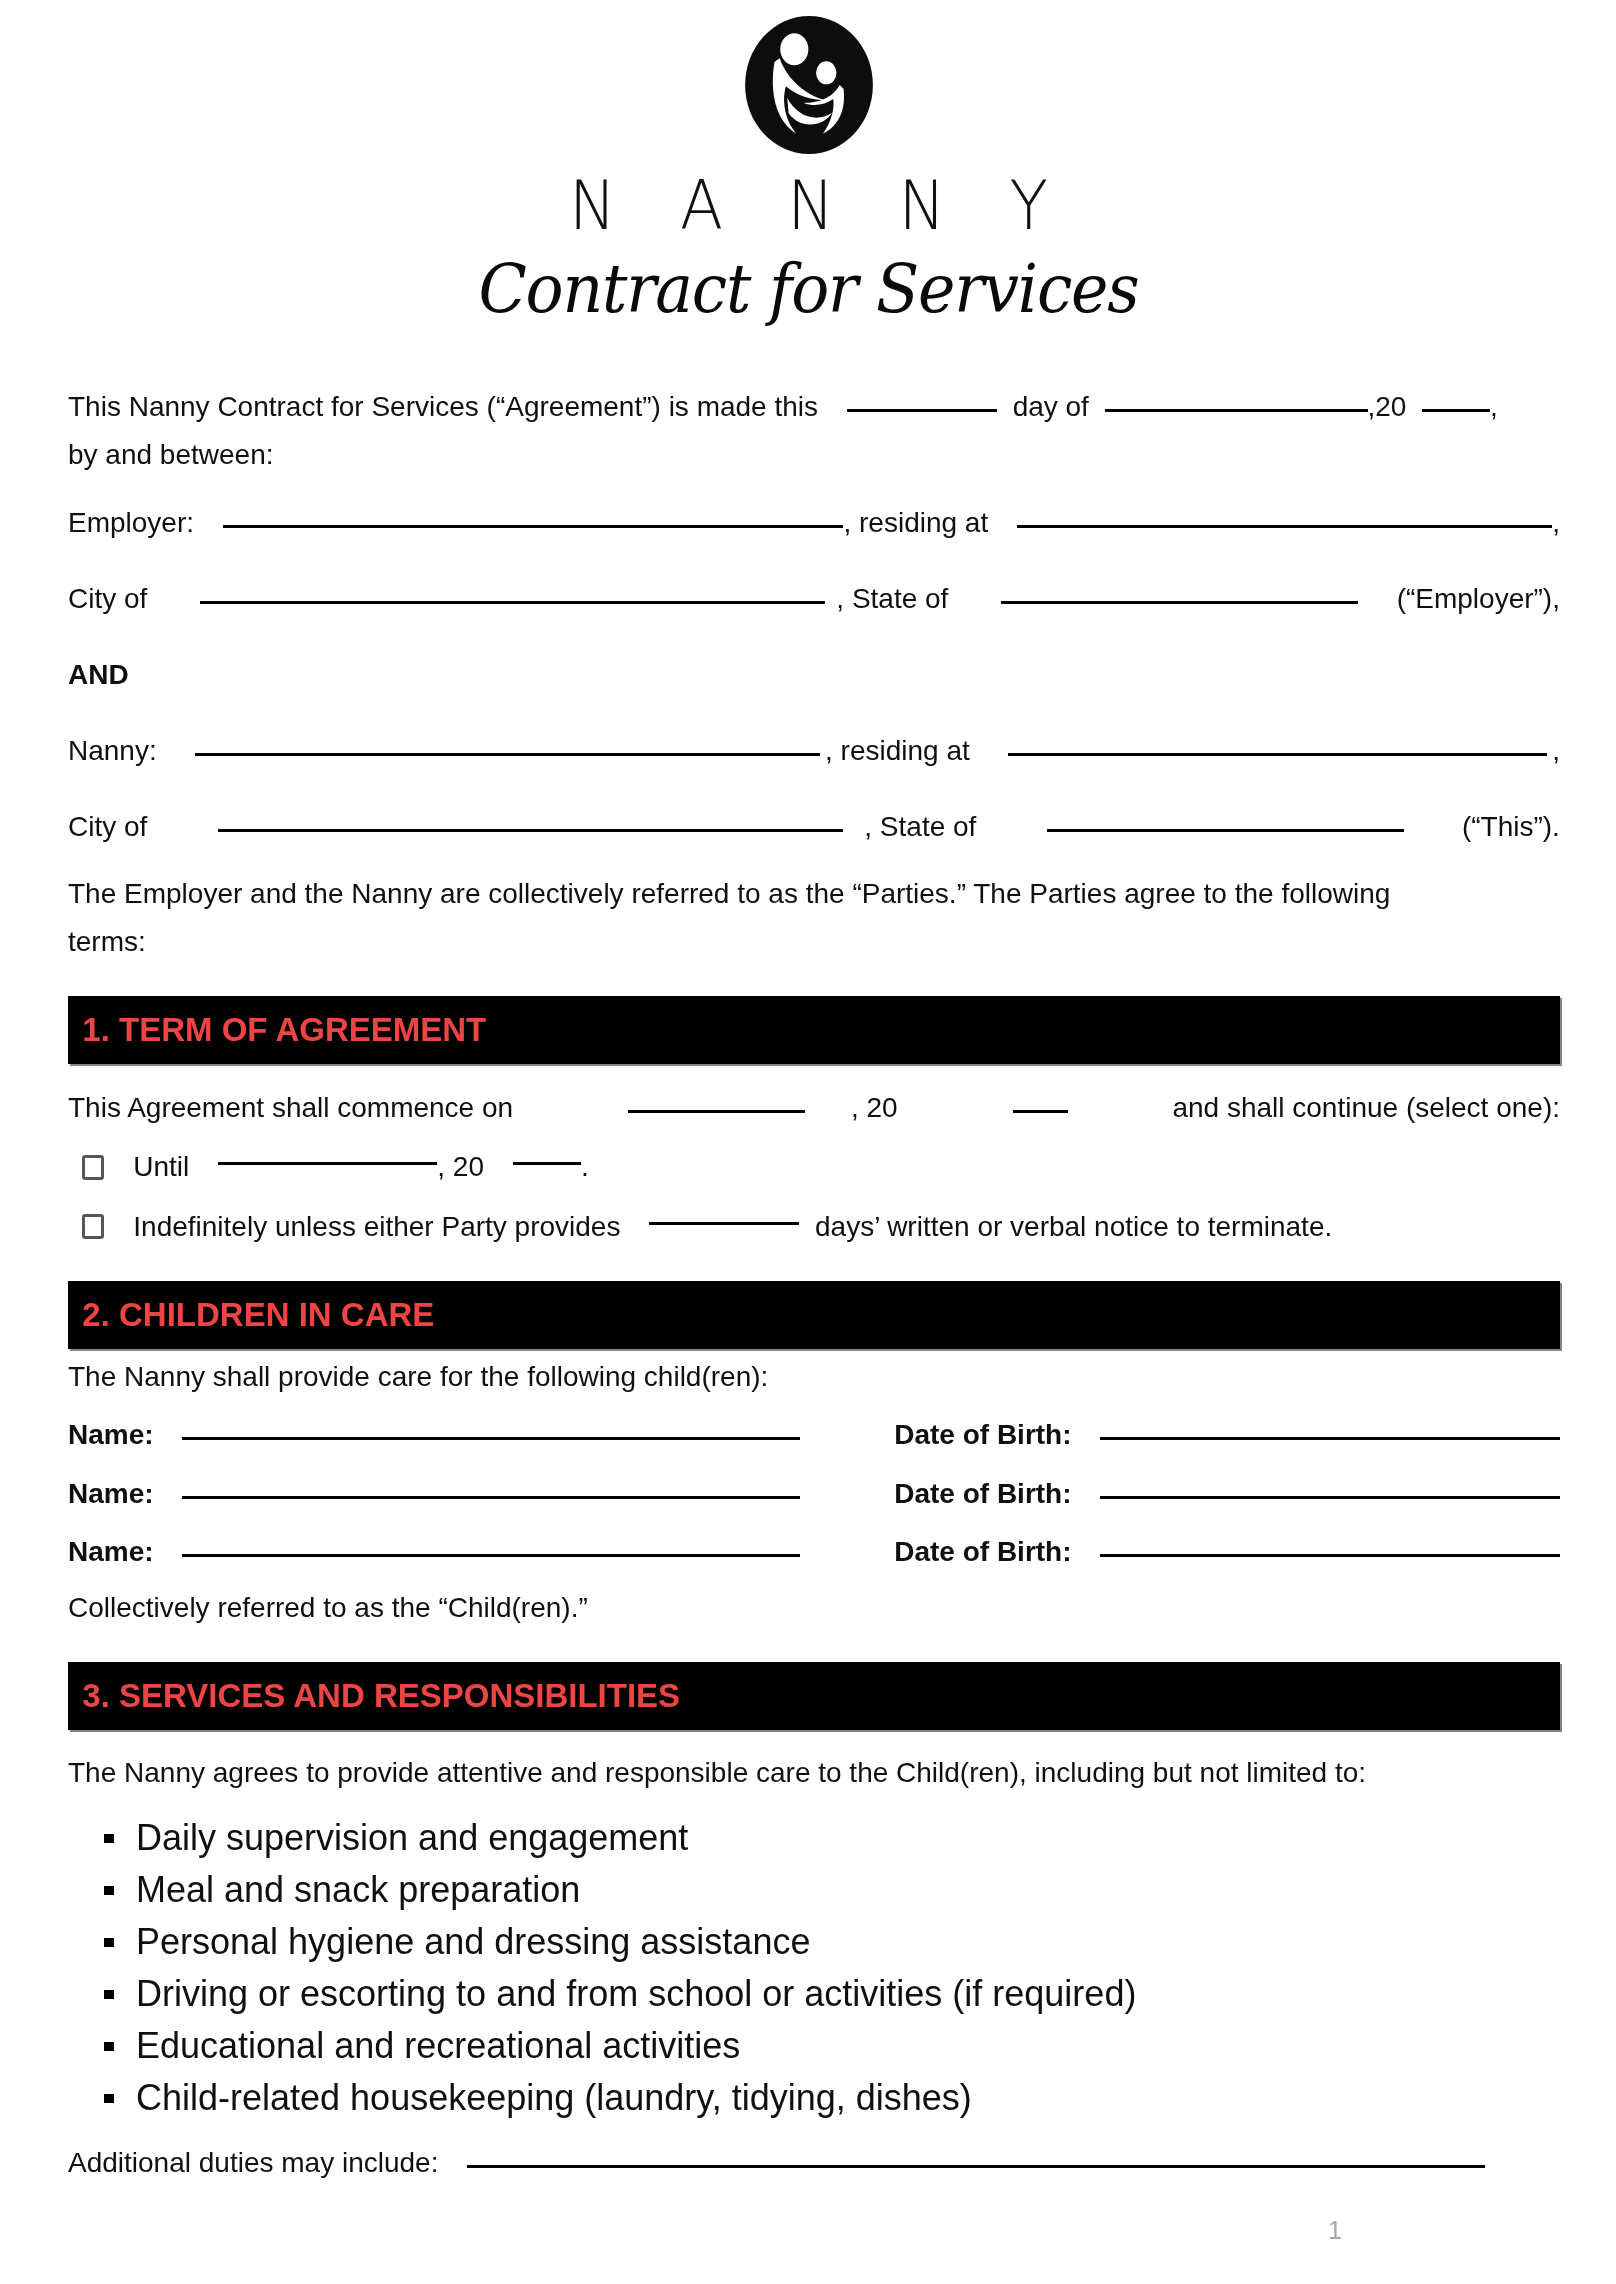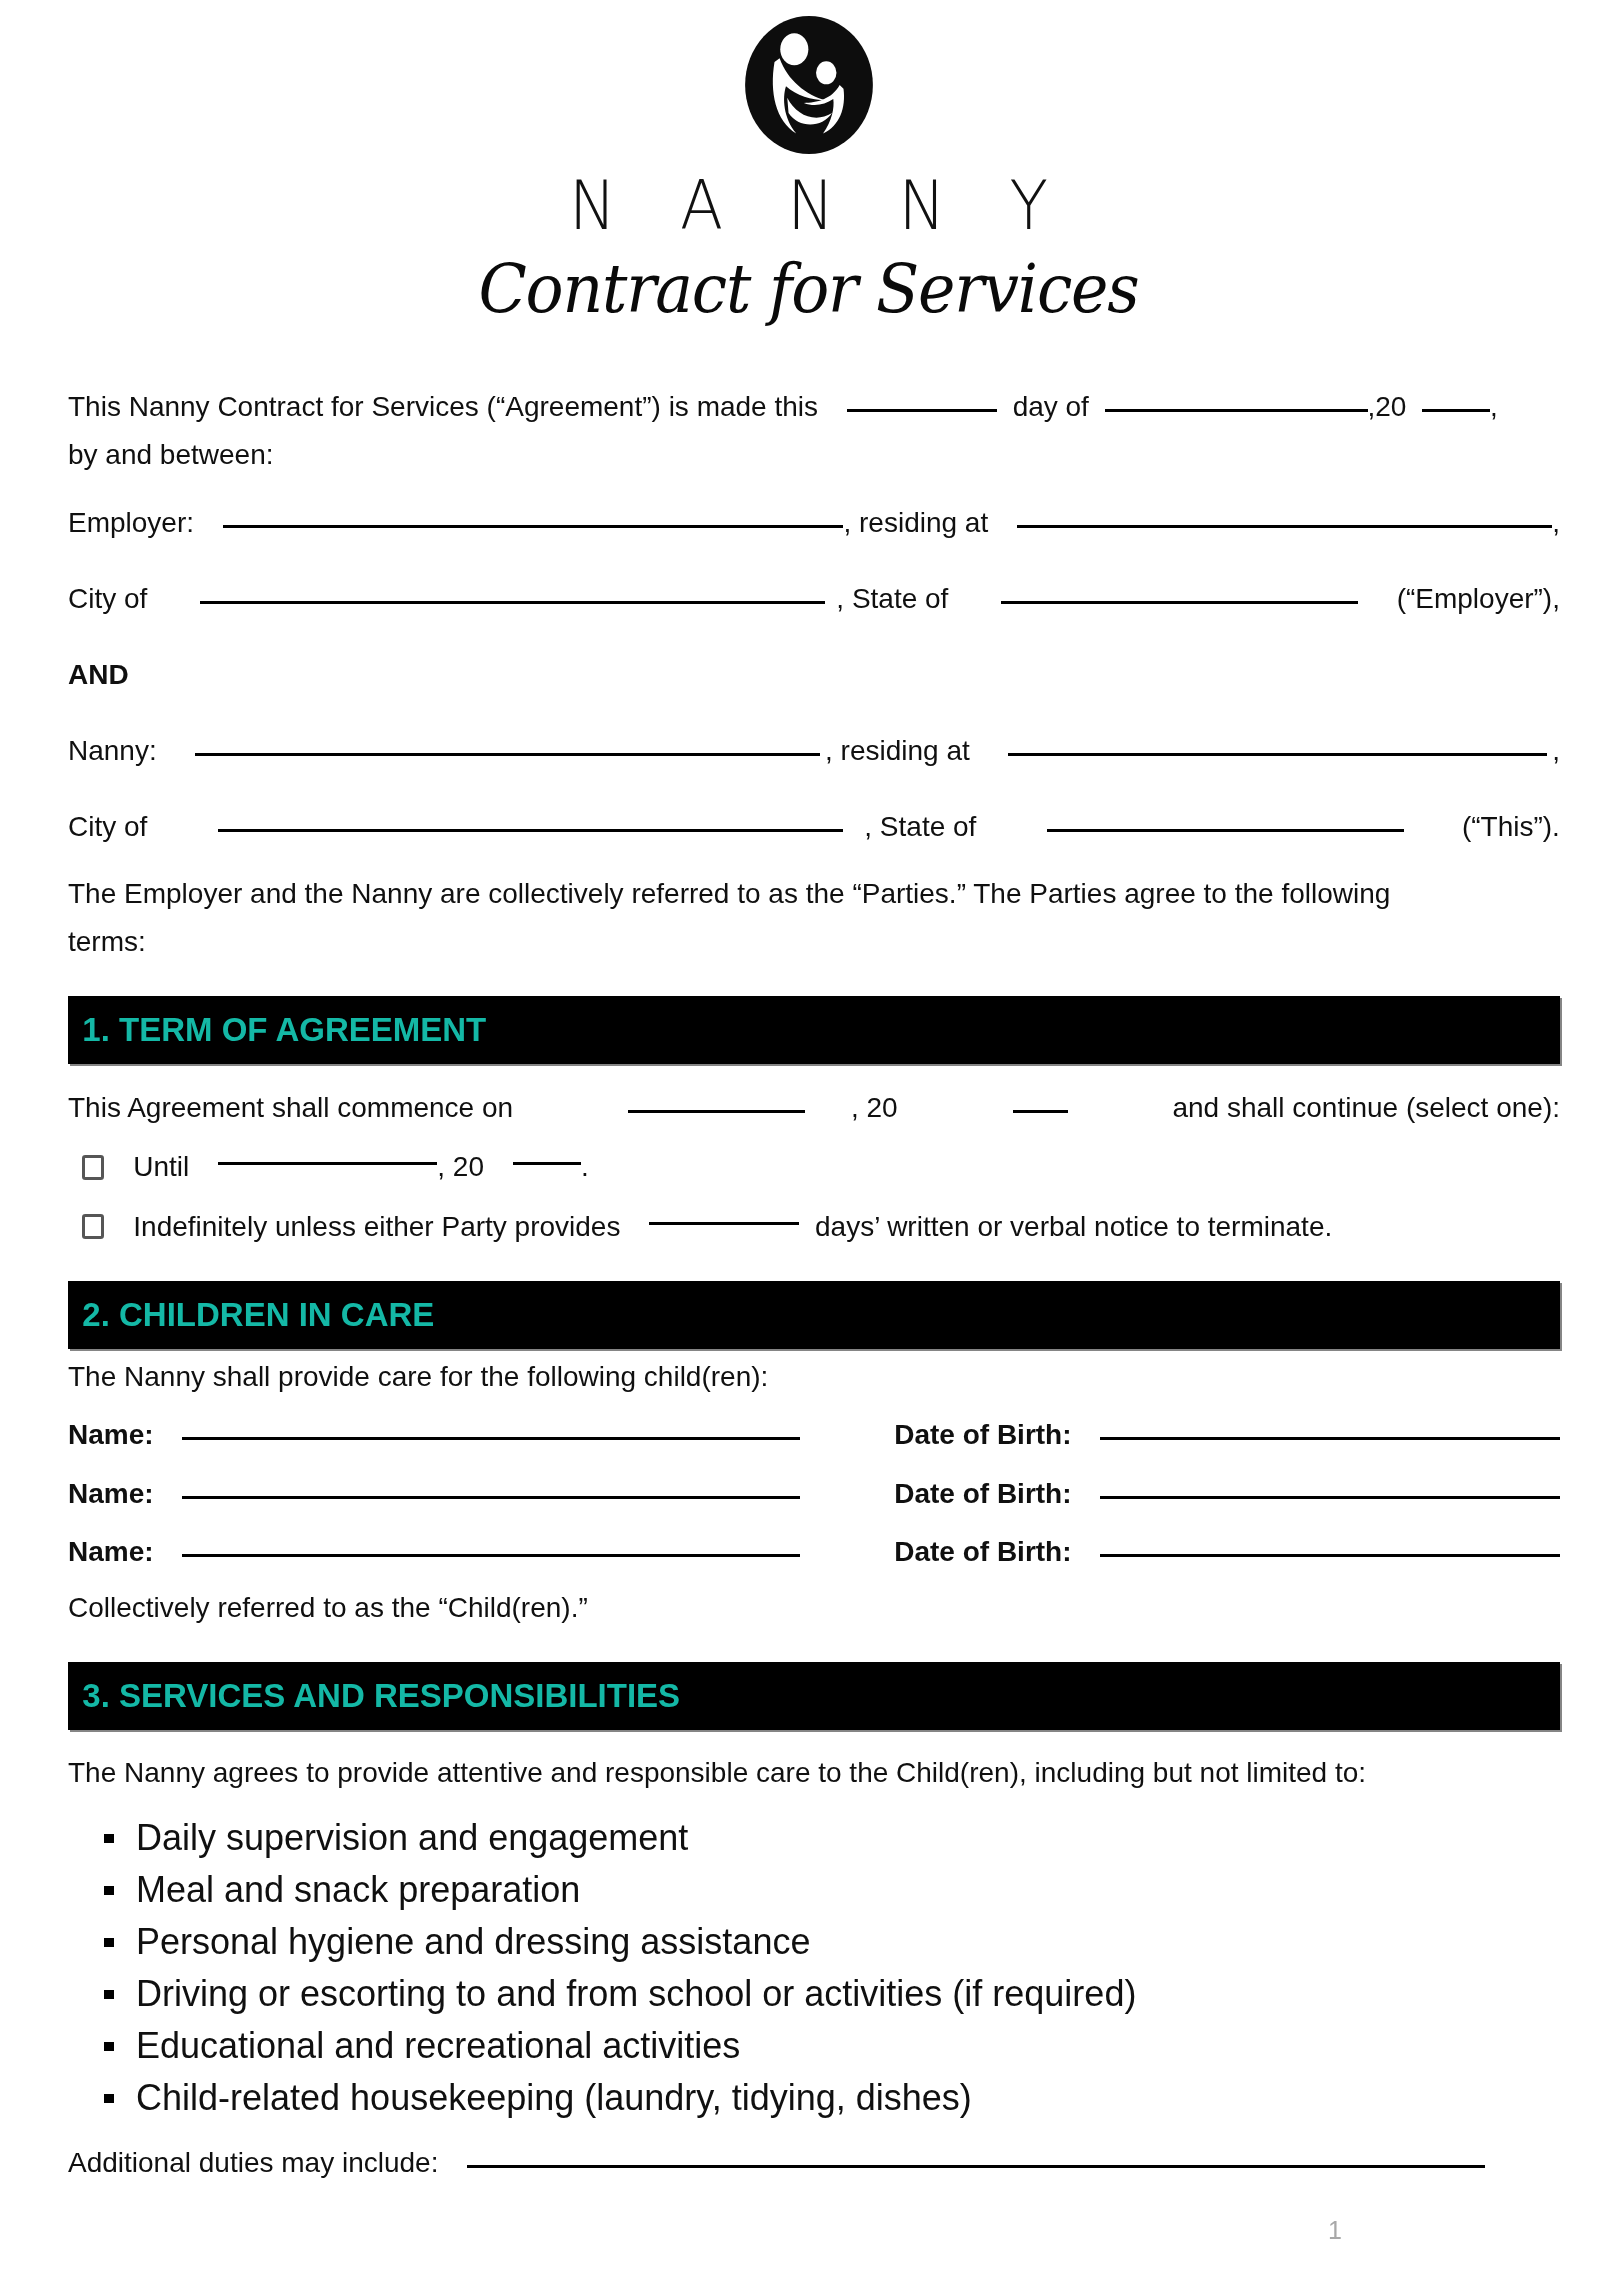--- a/index.html
+++ b/index.html
@@ -111,21 +111,21 @@
   .b-long { width: 1018px; }
 
   .spc { display: inline-block; width: 15.6px; }
   .spc-lg { display: inline-block; width: 29px; }
 
   .bold { font-weight: bold; }
 
   
   .section-bar {
     background: #000000;
-    color: #14b8a6;
+    color: #ef4444;
     font-weight: bold;
     font-size: 33px;
     line-height: 1;
     padding: 17px 0 18px 14.3px;
     margin-top: 30px;
     box-shadow: 2px 2px 0 rgba(120,120,120,0.9);
   }
 
   
   ul.duties {

